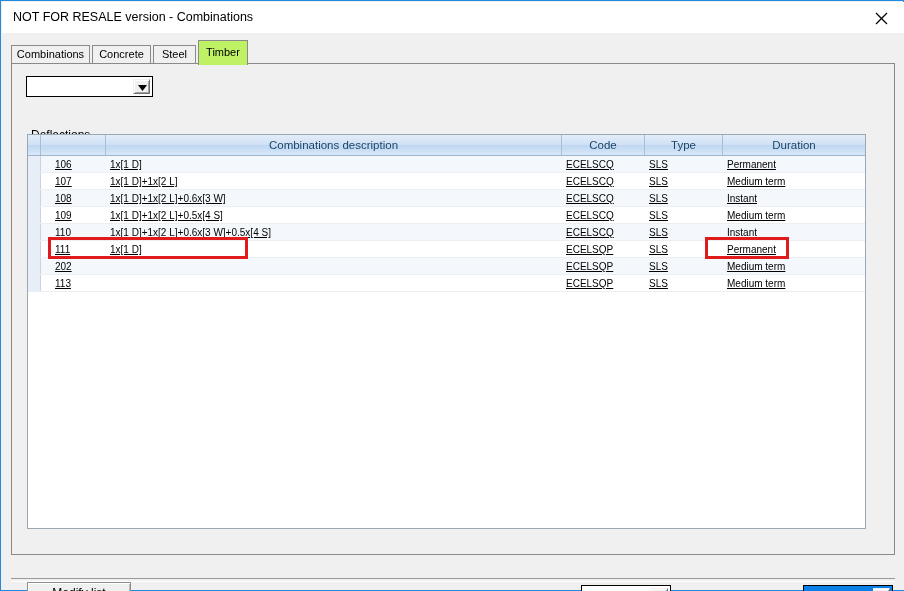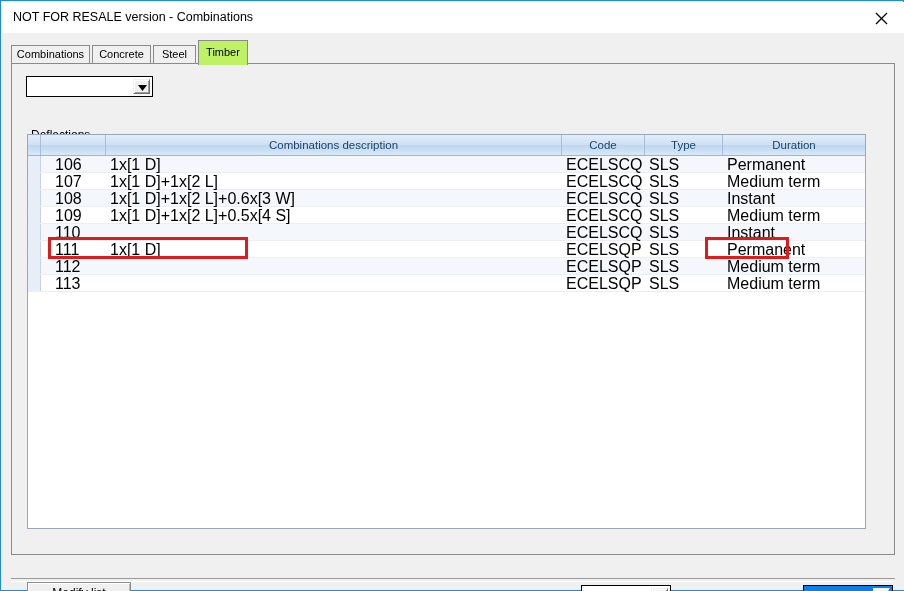--- a/index.html
+++ b/index.html
@@ -186,26 +186,27 @@
     width: 13px; height: 100%;
     background: #e8eef7;
     border-right: 1px solid #c7d4e3;
     box-sizing: border-box;
   }
   .cell {
     position: absolute;
     top: 0;
     height: 24px;
     line-height: 16px;
-    font-size: 16px;
+    font-size: 10px;
     color: #000;
     white-space: nowrap;
     overflow: hidden;
     box-sizing: border-box;
     cursor: default;
+    text-decoration: underline;
   }
   .cell.num { text-align: left; }
 
   
   .redbox {
     position: absolute;
     border: 3px solid #e01b1b;
     box-sizing: border-box;
     pointer-events: none;
     z-index: 40;
@@ -344,35 +345,36 @@
               <div class="gutter"></div>
               <div class="cell num" style="left: 27px; width: 59px; top: 1px;">109</div>
               <div class="cell" style="left: 82px; width: 450px; top: 1px;">1x[1 D]+1x[2 L]+0.5x[4 S]</div>
               <div class="cell" style="left: 538px; width: 77px; top: 1px;">ECELSCQ</div>
               <div class="cell" style="left: 621px; width: 72px; top: 1px;">SLS</div>
               <div class="cell" style="left: 699px; width: 136px; top: 1px;">Medium term</div>
             </div>
             <div class="row even" style="top: 68px;">
               <div class="gutter"></div>
               <div class="cell num" style="left: 27px; width: 59px; top: 1px;">110</div>
+              <div class="cell" style="left: 82px; width: 450px; top: 1px;">1x[1 D]+1x[2 L]+0.6x[3 W]+0.5x[4 S]</div>
               <div class="cell" style="left: 538px; width: 77px; top: 1px;">ECELSCQ</div>
               <div class="cell" style="left: 621px; width: 72px; top: 1px;">SLS</div>
               <div class="cell" style="left: 699px; width: 136px; top: 1px;">Instant</div>
             </div>
             <div class="row odd" style="top: 85px;">
               <div class="gutter"></div>
               <div class="cell num" style="left: 27px; width: 59px; top: 1px;">111</div>
               <div class="cell" style="left: 82px; width: 450px; top: 1px;">1x[1 D]</div>
               <div class="cell" style="left: 538px; width: 77px; top: 1px;">ECELSQP</div>
               <div class="cell" style="left: 621px; width: 72px; top: 1px;">SLS</div>
               <div class="cell" style="left: 699px; width: 136px; top: 1px;">Permanent</div>
             </div>
             <div class="row even" style="top: 102px;">
               <div class="gutter"></div>
-              <div class="cell num" style="left: 27px; width: 59px; top: 1px;">112</div>
+              <div class="cell num" style="left: 27px; width: 59px; top: 1px;">202</div>
               <div class="cell" style="left: 538px; width: 77px; top: 1px;">ECELSQP</div>
               <div class="cell" style="left: 621px; width: 72px; top: 1px;">SLS</div>
               <div class="cell" style="left: 699px; width: 136px; top: 1px;">Medium term</div>
             </div>
             <div class="row odd" style="top: 119px;">
               <div class="gutter"></div>
               <div class="cell num" style="left: 27px; width: 59px; top: 1px;">113</div>
               <div class="cell" style="left: 538px; width: 77px; top: 1px;">ECELSQP</div>
               <div class="cell" style="left: 621px; width: 72px; top: 1px;">SLS</div>
               <div class="cell" style="left: 699px; width: 136px; top: 1px;">Medium term</div>

